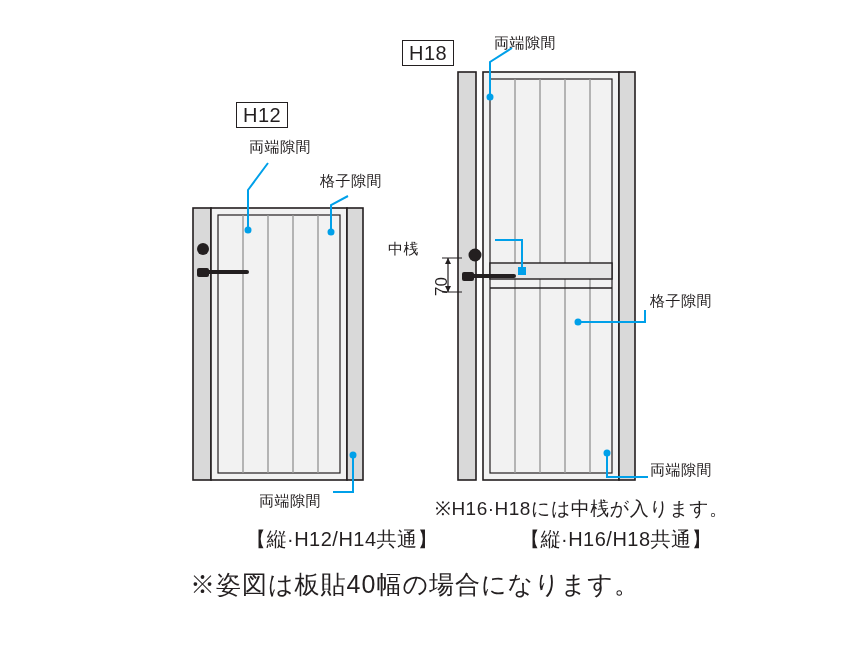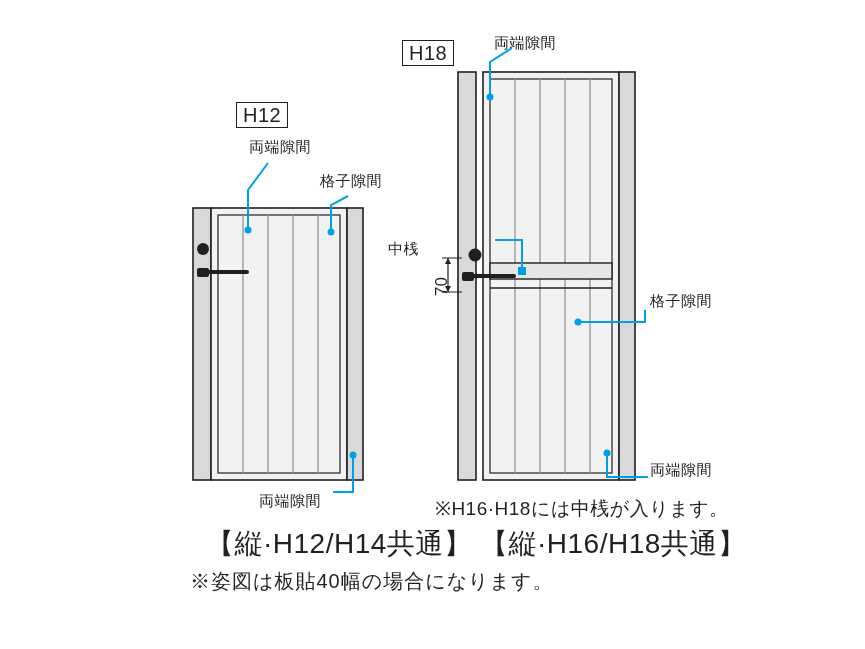--- a/index.html
+++ b/index.html
@@ -37,29 +37,30 @@
     border: 1.6px solid #231f20;
     padding: 1px 6px 0 6px;
     font-size: 20px;
     letter-spacing: 0.5px;
   }
   .callout {
     font-size: 15px;
     letter-spacing: 0.5px;
   }
   .caption {
-    font-size: 28px;
+    font-size: 20px;
     letter-spacing: 0.5px;
+    margin-left: 40px;
   }
   .note {
     font-size: 19px;
     letter-spacing: 0.5px;
   }
   .footer {
-    font-size: 20px;
+    font-size: 25px;
     letter-spacing: 1px;
   }
   .dim-vert {
     font-size: 17px;
     transform: rotate(-90deg);
     transform-origin: left top;
   }
 </style>
 </head>
 <body>

